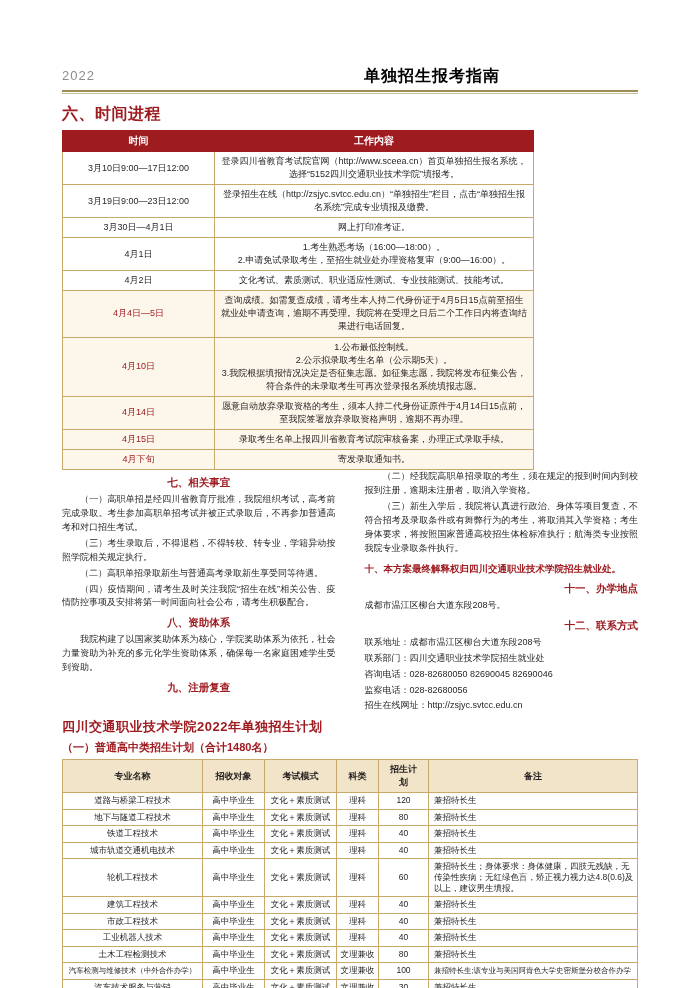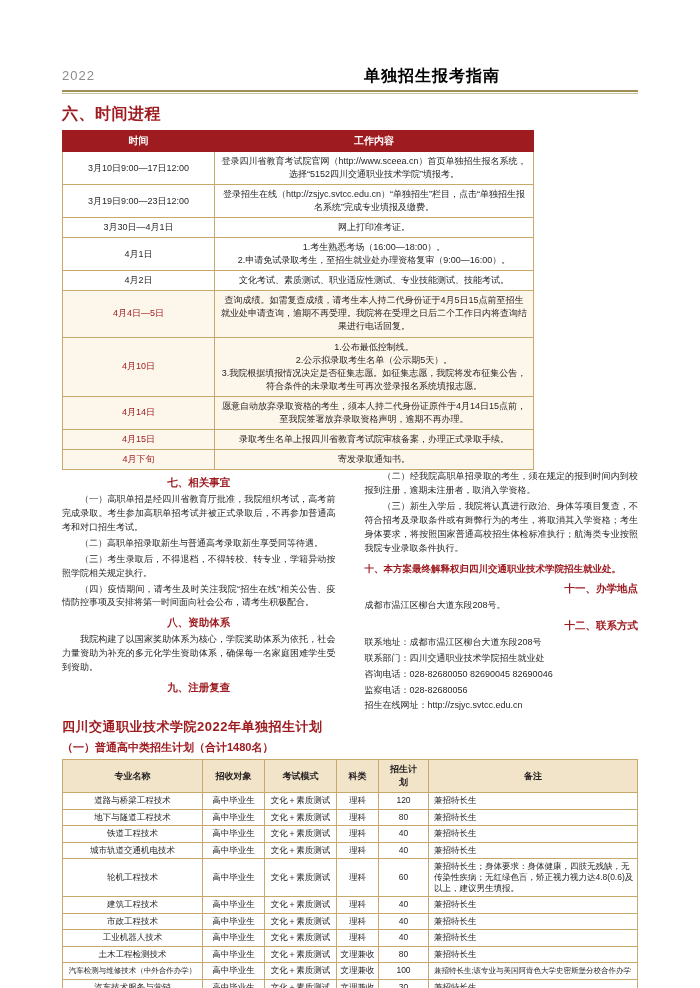--- a/index.html
+++ b/index.html
@@ -143,22 +143,22 @@
           <td class="when">4月下旬</td>
           <td class="what">寄发录取通知书。</td>
         </tr>
       </tbody>
     </table>
 
     <div class="cols">
       <div class="col">
         <h3>七、相关事宜</h3>
         <p class="ind">（一）高职单招是经四川省教育厅批准，我院组织考试，高考前完成录取。考生参加高职单招考试并被正式录取后，不再参加普通高考和对口招生考试。</p>
+        <p class="ind">（三）考生录取后，不得退档，不得转校、转专业，学籍异动按照学院相关规定执行。</p>
         <p class="ind">（二）高职单招录取新生与普通高考录取新生享受同等待遇。</p>
-        <p class="ind">（三）考生录取后，不得退档，不得转校、转专业，学籍异动按照学院相关规定执行。</p>
         <p class="ind">（四）疫情期间，请考生及时关注我院“招生在线”相关公告、疫情防控事项及安排将第一时间面向社会公布，请考生积极配合。</p>
         <h3>八、资助体系</h3>
         <p class="ind">我院构建了以国家奖助体系为核心，学院奖助体系为依托，社会力量资助为补充的多元化学生资助体系，确保每一名家庭困难学生受到资助。</p>
         <h3>九、注册复查</h3>
       </div>
 
       <div class="col">
         <p class="ind">（二）经我院高职单招录取的考生，须在规定的报到时间内到校报到注册，逾期未注册者，取消入学资格。</p>
         <p class="ind">（三）新生入学后，我院将认真进行政治、身体等项目复查，不符合招考及录取条件或有舞弊行为的考生，将取消其入学资格；考生身体要求，将按照国家普通高校招生体检标准执行；航海类专业按照我院专业录取条件执行。</p>
         <div class="redline">十、本方案最终解释权归四川交通职业技术学院招生就业处。</div>

